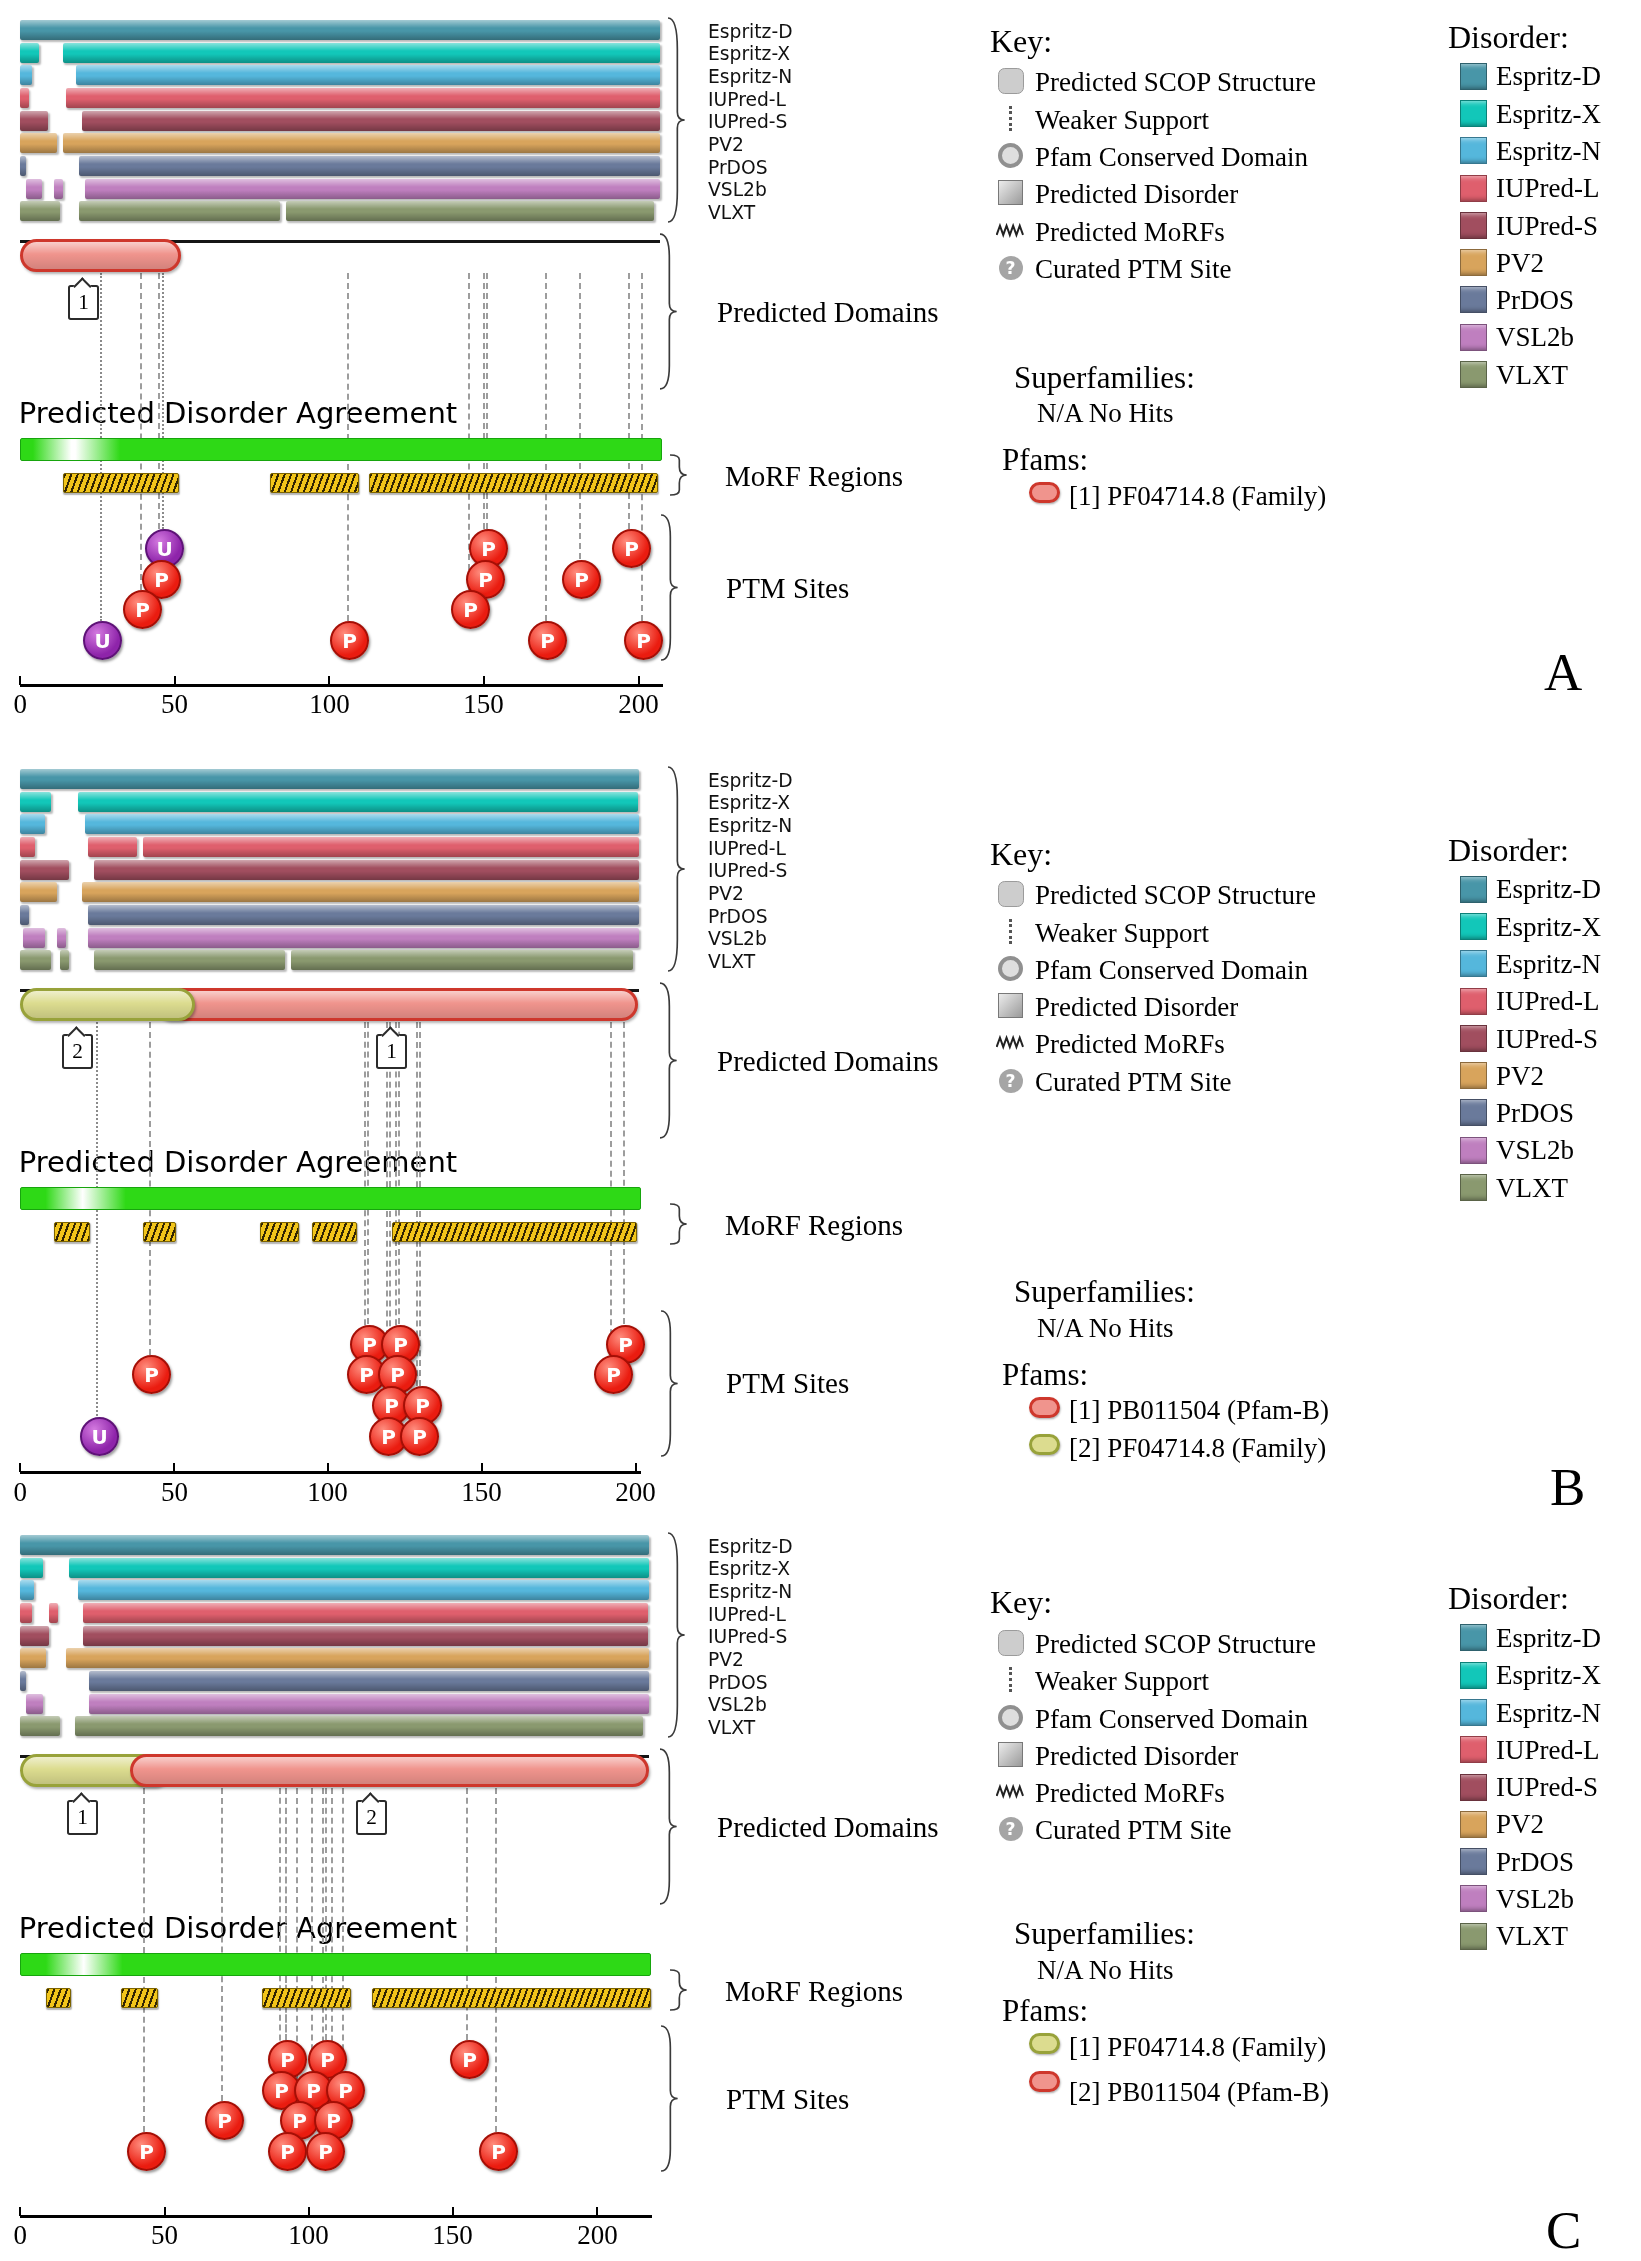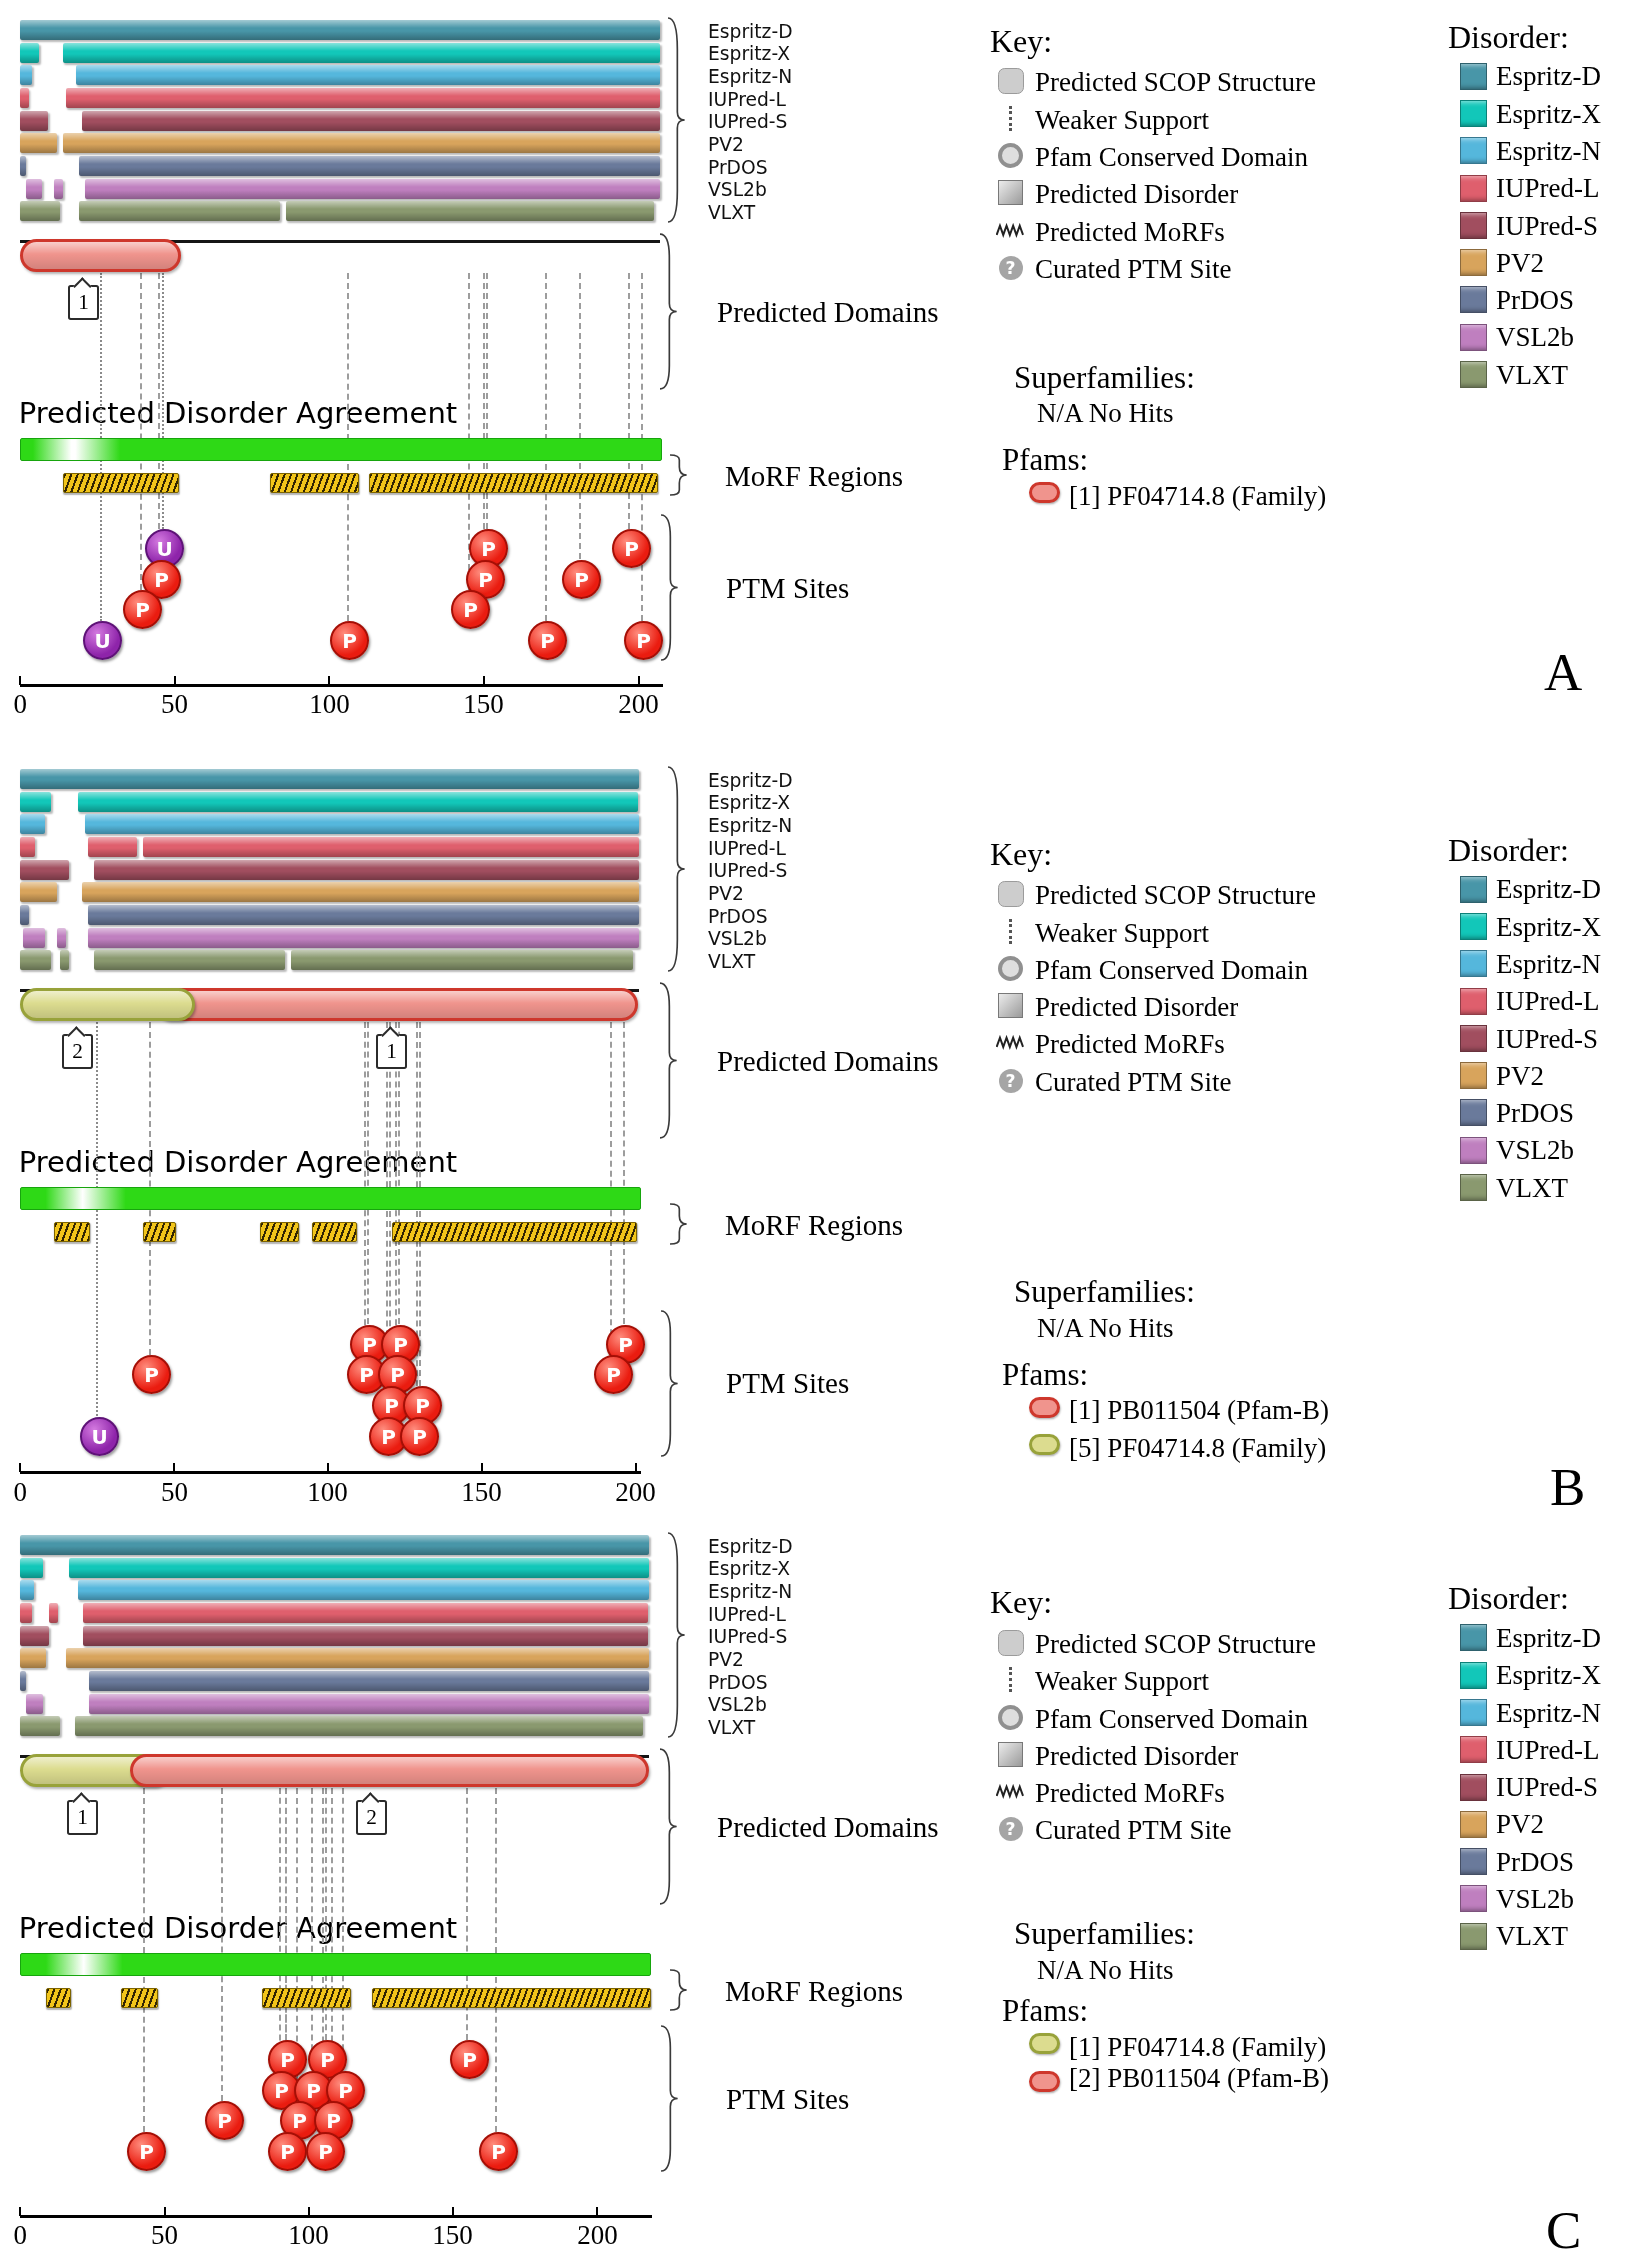--- a/index.html
+++ b/index.html
@@ -315,21 +315,21 @@
       <div class="key-icon" style="left: 995px; top: 304px;">
         <div style="width: 24px; height: 24px; border-radius: 50%; background: rgb(165, 165, 165); color: rgb(255, 255, 255); display: flex; align-items: center; justify-content: center; font: bold 17.3px &quot;DejaVu Sans&quot;, sans-serif;">?</div>
       </div>
       <div class="key-text" style="left: 1035px; top: 306px;">Curated PTM Site</div>
       <div class="superfam-title" style="left: 1014px; top: 513px;">Superfamilies:</div>
       <div class="superfam-value" style="left: 1037px; top: 552px;">N/A No Hits</div>
       <div class="pfams-title" style="left: 1002px; top: 596px;">Pfams:</div>
       <div class="pfam-pill" style="left: 1029px; top: 636px; background-color: rgb(240, 148, 141); border: 3.3px solid rgb(206, 55, 44); box-sizing: border-box;"></div>
       <div class="pfam-label" style="left: 1069px; top: 634px;">[1] PB011504 (Pfam-B)</div>
       <div class="pfam-pill" style="left: 1029px; top: 673px; background-color: rgb(220, 220, 143); border: 3.3px solid rgb(152, 162, 58); box-sizing: border-box;"></div>
-      <div class="pfam-label" style="left: 1069px; top: 672px;">[5] PF04714.8 (Family)</div>
+      <div class="pfam-label" style="left: 1069px; top: 672px;">[2] PF04714.8 (Family)</div>
       <div class="legend-title" style="left: 1448px; top: 71px;">Disorder:</div>
       <div class="legend-sq" style="left: 1460px; top: 115px; background-color: rgb(72, 150, 168);"></div>
       <div class="legend-label" style="left: 1496px; top: 113px;">Espritz-D</div>
       <div class="legend-sq" style="left: 1460px; top: 152px; background-color: rgb(18, 199, 185);"></div>
       <div class="legend-label" style="left: 1496px; top: 151px;">Espritz-X</div>
       <div class="legend-sq" style="left: 1460px; top: 189px; background-color: rgb(85, 183, 220);"></div>
       <div class="legend-label" style="left: 1496px; top: 188px;">Espritz-N</div>
       <div class="legend-sq" style="left: 1460px; top: 227px; background-color: rgb(223, 95, 109);"></div>
       <div class="legend-label" style="left: 1496px; top: 225px;">IUPred-L</div>
       <div class="legend-sq" style="left: 1460px; top: 264px; background-color: rgb(161, 78, 95);"></div>
@@ -467,21 +467,21 @@
       <div class="key-icon" style="left: 995px; top: 286px;">
         <div style="width: 24px; height: 24px; border-radius: 50%; background: rgb(165, 165, 165); color: rgb(255, 255, 255); display: flex; align-items: center; justify-content: center; font: bold 17.3px &quot;DejaVu Sans&quot;, sans-serif;">?</div>
       </div>
       <div class="key-text" style="left: 1035px; top: 288px;">Curated PTM Site</div>
       <div class="superfam-title" style="left: 1014px; top: 389px;">Superfamilies:</div>
       <div class="superfam-value" style="left: 1037px; top: 428px;">N/A No Hits</div>
       <div class="pfams-title" style="left: 1002px; top: 466px;">Pfams:</div>
       <div class="pfam-pill" style="left: 1029px; top: 506px; background-color: rgb(220, 220, 143); border: 3.3px solid rgb(152, 162, 58); box-sizing: border-box;"></div>
       <div class="pfam-label" style="left: 1069px; top: 505px;">[1] PF04714.8 (Family)</div>
       <div class="pfam-pill" style="left: 1029px; top: 544px; background-color: rgb(240, 148, 141); border: 3.3px solid rgb(206, 55, 44); box-sizing: border-box;"></div>
-      <div class="pfam-label" style="left: 1069px; top: 536px; text-align: center;">[2] PB011504 (Pfam-B)</div>
+      <div class="pfam-label" style="left: 1069px; top: 550px; text-align: center;">[2] PB011504 (Pfam-B)</div>
       <div class="legend-title" style="left: 1448px; top: 53px;">Disorder:</div>
       <div class="legend-sq" style="left: 1460px; top: 97px; background-color: rgb(72, 150, 168);"></div>
       <div class="legend-label" style="left: 1496px; top: 96px;">Espritz-D</div>
       <div class="legend-sq" style="left: 1460px; top: 135px; background-color: rgb(18, 199, 185);"></div>
       <div class="legend-label" style="left: 1496px; top: 133px;">Espritz-X</div>
       <div class="legend-sq" style="left: 1460px; top: 172px; background-color: rgb(85, 183, 220);"></div>
       <div class="legend-label" style="left: 1496px; top: 171px;">Espritz-N</div>
       <div class="legend-sq" style="left: 1460px; top: 209px; background-color: rgb(223, 95, 109);"></div>
       <div class="legend-label" style="left: 1496px; top: 208px;">IUPred-L</div>
       <div class="legend-sq" style="left: 1460px; top: 247px; background-color: rgb(161, 78, 95);"></div>

